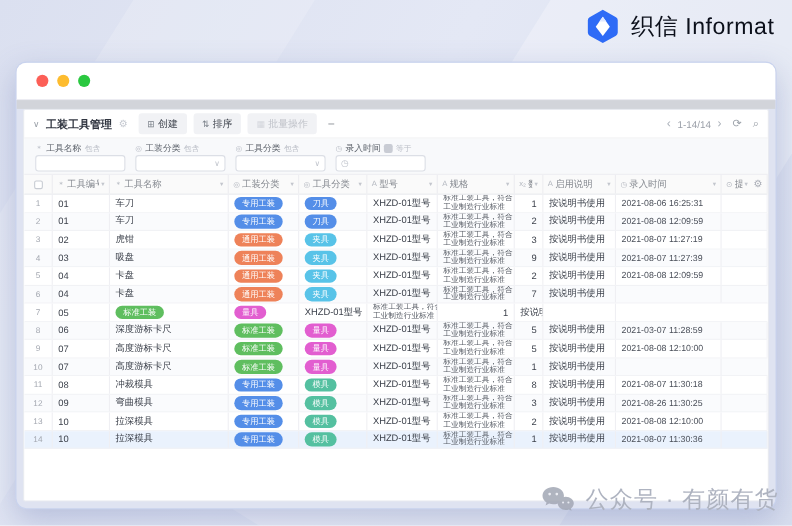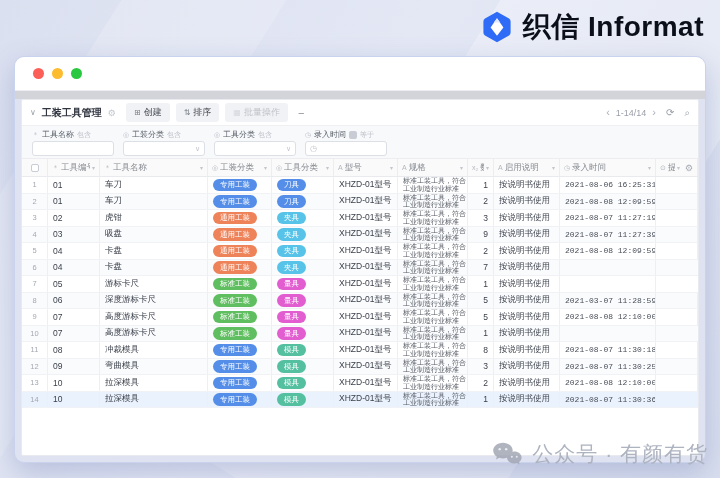--- a/index.html
+++ b/index.html
@@ -9,21 +9,21 @@
   .page { position:relative; width:720px; height:478px;
           background:linear-gradient(118deg,#dbe0f0 0%,#e4e8f5 45%,#d9dfef 100%); overflow:hidden; }
   .page::before { content:""; position:absolute; width:260px; height:900px; left:430px; top:-300px;
           background:rgba(255,255,255,.28); transform:rotate(32deg); }
   .page::after { content:""; position:absolute; width:140px; height:900px; left:40px; top:-300px;
           background:rgba(255,255,255,.18); transform:rotate(32deg); }
 
   
   .brand { position:absolute; top:8px; right:16px; display:flex; align-items:center; gap:10px; z-index:5; }
   .brand-icon { width:32px; height:32px; }
-  .brand-text { font-size:28px; font-weight:bold; color:#0b0f1a; letter-spacing:.5px; }
+  .brand-text { font-size:21px; font-weight:normal; color:#0b0f1a; letter-spacing:.5px; }
 
   
   .window { position:absolute; left:14px; top:56px; width:692px; height:407px;
             background:#dfe3f1; border:1px solid #c9d3ee; border-radius:10px;
             box-shadow:0 10px 28px rgba(85,103,165,.30); overflow:hidden; z-index:2; }
   .titlebar { height:34px; background:#ffffff; border-bottom:1px solid #ececf2;
               display:flex; align-items:center; padding-left:18px; gap:8px; }
   .dot { width:11px; height:11px; border-radius:50%; }
   .graystrip { height:8px; background:#d2d4da; }
   .panel { margin:0 6px 6px 6px; height:357px; background:#ffffff; border-radius:2px;
@@ -76,21 +76,21 @@
   .cb { width:8px; height:8px; border:1px solid #c8ccd3; border-radius:2px; background:#fff; display:inline-block; }
 
   .tbody { flex:1; overflow:hidden; }
   .trow { height:16.5px; border-bottom:1px solid #f1f2f5; background:#fff; }
   .trow.alt { background:#fafbfd; }
   .trow.hl { background:#eaf2fd; }
   .tc { display:flex; align-items:center; padding:0 5px; border-right:1px solid #efeff3;
         font-size:8.5px; color:#3c414b; overflow:hidden; white-space:nowrap; }
   .tc.rn { justify-content:center; color:#a3a7b0; font-size:7.5px; padding:0 2px; }
   .tc.qty { justify-content:flex-end; }
-  .tc.time { font-size:8px; color:#4a4f59;font-family:Liberation Mono, monospace; }
+  .tc.time { font-size:8px; color:#4a4f59; }
   .pill { color:#fff; font-size:7.5px; line-height:1; padding:2.5px 7px; border-radius:8px; }
   .tc.spec { flex-direction:column; align-items:flex-start; justify-content:center; line-height:1.1; }
   .spl { font-size:7px; color:#565b64; white-space:nowrap; }
 
   
   .watermark { position:absolute; right:12px; bottom:10px; display:flex; align-items:center; gap:10px;
                z-index:9; color:#aeb3c0; font-size:21px; letter-spacing:1px; }
   .wm-icon { width:30px; height:26px; opacity:.85; }
 </style>
 </head>
@@ -361,21 +361,20 @@
               <div class="spl">标准工装工具，符合</div>
               <div class="spl">工业制造行业标准</div>
             </div>
             <div class="tc qty">7</div>
             <div class="tc">按说明书使用</div>
             <div class="tc"></div>
           </div>
           <div class="trow">
             <div class="tc rn">7</div>
             <div class="tc">05</div>
-            <div class="tc">游标卡尺</div>
             <div class="tc">
               <span class="pill" style="background: rgb(95, 190, 95);">标准工装</span>
             </div>
             <div class="tc">
               <span class="pill" style="background: rgb(226, 94, 208);">量具</span>
             </div>
             <div class="tc">XHZD-01型号</div>
             <div class="tc spec">
               <div class="spl">标准工装工具，符合</div>
               <div class="spl">工业制造行业标准</div>
@@ -473,21 +472,21 @@
             <div class="tc">
               <span class="pill" style="background: rgb(84, 192, 160);">模具</span>
             </div>
             <div class="tc">XHZD-01型号</div>
             <div class="tc spec">
               <div class="spl">标准工装工具，符合</div>
               <div class="spl">工业制造行业标准</div>
             </div>
             <div class="tc qty">3</div>
             <div class="tc">按说明书使用</div>
-            <div class="tc time">2021-08-07 11:30:25</div>
+            <div class="tc time">2021-08-26 11:30:25</div>
             <div class="tc"></div>
           </div>
           <div class="trow">
             <div class="tc rn">13</div>
             <div class="tc">10</div>
             <div class="tc">拉深模具</div>
             <div class="tc">
               <span class="pill" style="background: rgb(84, 142, 232);">专用工装</span>
             </div>
             <div class="tc">

